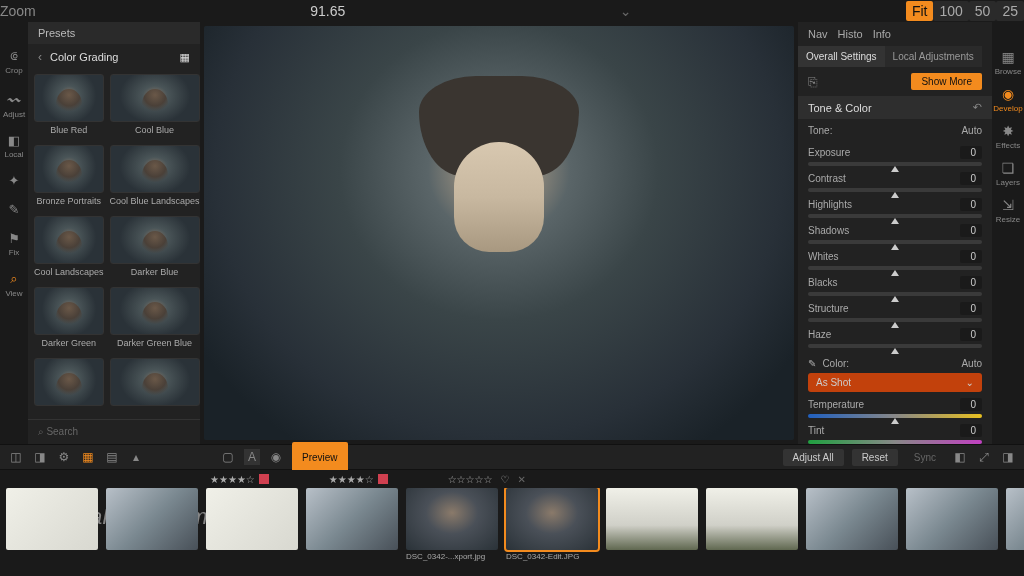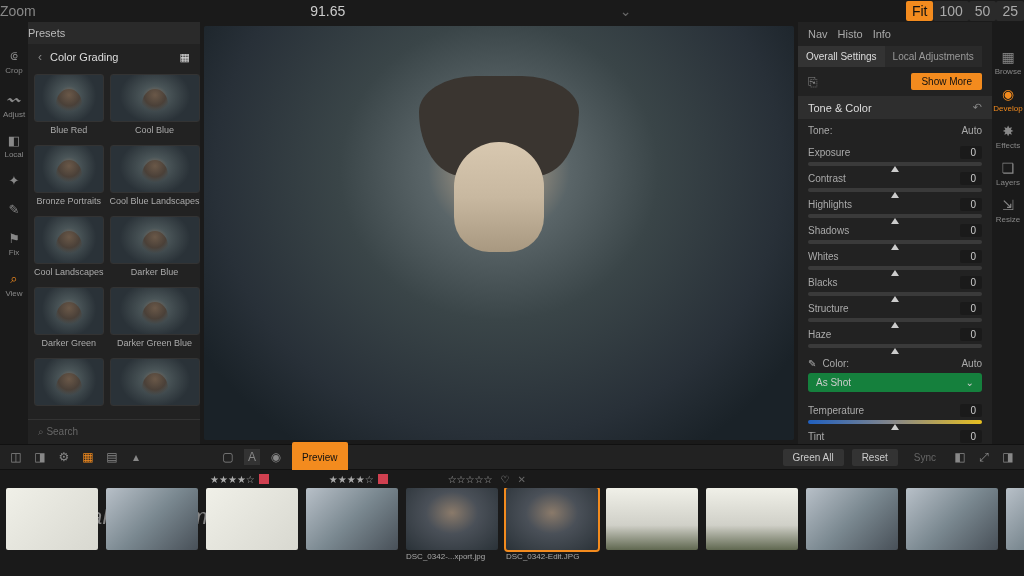--- a/index.html
+++ b/index.html
@@ -8,21 +8,21 @@
 .zoom-lbl{color:#888}
 .zoom-val{color:#ccc}
 .zoom-btn{padding:2px 6px;background:#2a2a2a;color:#aaa;cursor:pointer;border-radius:2px}
 .zoom-btn.active{background:#f38b1e;color:#111}
 .main-area{flex:1;display:flex;min-height:0}
 .left-tools{width:28px;background:#1a1a1a;display:flex;flex-direction:column;align-items:center;padding-top:22px;gap:6px;font-size:8px;color:#888}
 .tool-item{display:flex;flex-direction:column;align-items:center;gap:2px;cursor:pointer;padding:4px 0}
 .tool-item.active .tool-ico{color:#f38b1e}
 .tool-ico{font-size:13px;color:#888}
 .presets-col{width:172px;background:#222;display:flex;flex-direction:column}
-.presets-hdr{padding:5px 0;font-size:11px;color:#bbb;background:#2a2a2a}
+.presets-hdr{padding:5px 10px;font-size:11px;color:#bbb;background:#2a2a2a}
 .presets-sub{display:flex;align-items:center;justify-content:space-between;padding:6px 10px;font-size:11px;color:#ddd}
 .presets-sub .back{color:#888;cursor:pointer;font-size:12px;margin-right:4px}
 .presets-sub .grid-ico{cursor:pointer;font-size:11px}
 .preset-grid{flex:1;overflow-y:auto;padding:4px 6px;display:grid;grid-template-columns:1fr 1fr;gap:4px 6px}
 .preset-grid::-webkit-scrollbar{width:6px}
 .preset-grid::-webkit-scrollbar-thumb{background:#444;border-radius:3px}
 .preset-item{text-align:center;cursor:pointer}
 .preset-thumb{width:100%;height:48px;border-radius:3px;background:radial-gradient(ellipse 40% 60% at 50% 45%,#8a7a6a 0%,#4a5558 35%,#2a3238 100%);border:1px solid #333;position:relative}
 .preset-thumb::after{content:"";position:absolute;left:50%;top:30%;width:26px;height:30px;transform:translateX(-50%);background:radial-gradient(circle at 50% 20%,#6a5848 0%,#4a4038 40%,transparent 60%);border-radius:50% 50% 30% 30%}
 .preset-lbl{font-size:9px;color:#aaa;margin-top:3px;white-space:nowrap;overflow:hidden;text-overflow:ellipsis}
@@ -46,21 +46,21 @@
 .sl-row{display:flex;justify-content:space-between;align-items:center;font-size:10px;color:#aaa;margin-top:6px}
 .sl-val{color:#ccc;background:#1a1a1a;padding:1px 6px;border-radius:2px;min-width:22px;text-align:right}
 .sl-track{height:4px;background:#3a3a3a;border-radius:2px;position:relative;margin-top:3px;cursor:pointer}
 .sl-track.temp{background:linear-gradient(90deg,#2060c0,#888,#e8c020)}
 .sl-track.tint{background:linear-gradient(90deg,#20a040,#888,#c040c0)}
 .sl-handle{position:absolute;top:-2px;left:50%;transform:translateX(-50%);width:0;height:0;border-left:4px solid transparent;border-right:4px solid transparent;border-top:6px solid #ccc}
 .sl-handle.below{top:4px;border-top:none;border-bottom:6px solid #ccc}
 .tone-row{display:flex;justify-content:space-between;font-size:10px;color:#aaa;padding:2px 0 4px}
 .auto-link{color:#aaa;cursor:pointer}
 .color-hdr{display:flex;justify-content:space-between;align-items:center;font-size:10px;color:#aaa;margin-top:10px;padding-bottom:4px}
-.wb-select{display:flex;justify-content:space-between;align-items:center;background:#15803d;padding:4px 8px;border-radius:3px;font-size:10px;color:#ccc;cursor:pointer;margin-bottom:12px}
+.wb-select{display:flex;justify-content:space-between;align-items:center;background:#c2410c;padding:4px 8px;border-radius:3px;font-size:10px;color:#ccc;cursor:pointer;margin-bottom:6px}
 .right-tools{width:32px;background:#1a1a1a;display:flex;flex-direction:column;align-items:center;padding-top:24px;gap:4px;font-size:8px;color:#888}
 .rt-item{display:flex;flex-direction:column;align-items:center;gap:2px;cursor:pointer;padding:3px 0}
 .rt-item.active{color:#f38b1e}
 .rt-ico{font-size:14px}
 .toolbar-row{height:26px;background:#222;border-top:1px solid #111;border-bottom:1px solid #111;display:flex;align-items:center;padding:0 8px;gap:8px;font-size:10px}
 .tb-ico{width:16px;height:16px;display:flex;align-items:center;justify-content:center;cursor:pointer;color:#888;font-size:12px}
 .tb-spacer{flex:1}
 .preview-btn{background:#f38b1e;color:#111;padding:10px 10px;border-radius:2px;cursor:pointer}
 .reset-btn{background:#333;color:#ccc;padding:3px 10px;border-radius:2px;cursor:pointer;font-size:10px}
 .sync-btn{color:#666;padding:3px 8px;font-size:10px}
@@ -320,21 +320,21 @@
   <span class="tb-ico">⚙</span>
   <span class="tb-ico" style="color:#f38b1e">▦</span>
   <span class="tb-ico">▤</span>
   <span class="tb-ico">▴</span>
   <span style="width:60px"></span>
   <span class="tb-ico">▢</span>
   <span class="tb-ico" style="background:#333;padding:0 3px">A</span>
   <span class="tb-ico">◉</span>
   <span class="preview-btn">Preview</span>
   <span class="tb-spacer"></span>
-  <span class="reset-btn">Green All</span>
+  <span class="reset-btn">Adjust All</span>
   <span class="reset-btn">Reset</span>
   <span class="sync-btn">Sync</span>
   <span class="tb-ico">◧</span>
   <span class="tb-ico">⤢</span>
   <span class="tb-ico">◨</span>
 </div>
 
 <div class="filmstrip">
   <div class="star-row" id="star-row">
       <div class="stars-blk">

